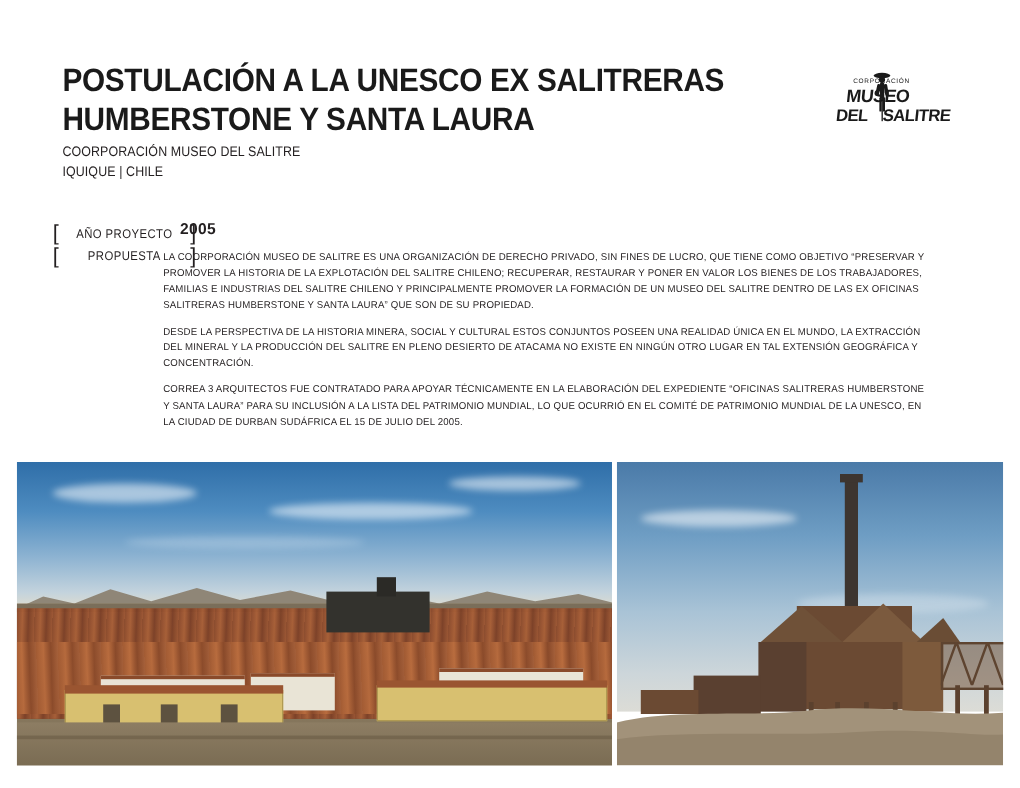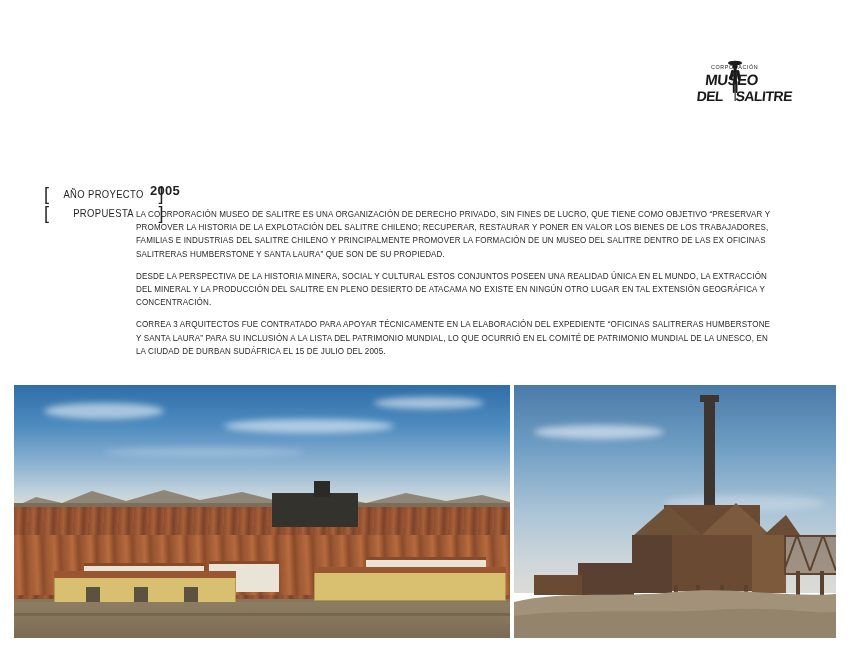--- a/index.html
+++ b/index.html
@@ -234,20 +234,28 @@
     position: absolute;
     background: #5b412e;
     width: 4px;
   }
 </style>
 </head>
 <body>
 
 <div class="page">
 
+  <div class="header">
+    <h1 class="title">
+      <span>POSTULACIÓN A LA UNESCO EX SALITRERAS</span><br>
+      <span>HUMBERSTONE Y SANTA LAURA</span>
+    </h1>
+    <div class="subtitle">COORPORACIÓN MUSEO DEL SALITRE</div>
+    <div class="location">IQUIQUE | CHILE</div>
+  </div>
 
   <div class="logo">
     <svg width="115" height="62" viewBox="0 0 115 62" xmlns="http://www.w3.org/2000/svg">
       <g fill="#1a1a1a">
         <text x="18" y="14" font-family="Liberation Sans, sans-serif" font-size="5.4" letter-spacing="0.6">CORPORACIÓN</text>
         <text x="15" y="30" font-family="Liberation Sans, sans-serif" font-size="15" font-weight="bold" letter-spacing="-0.5" transform="skewX(-6)">MUSEO</text>
         <text x="8" y="46" font-family="Liberation Sans, sans-serif" font-size="14" font-weight="bold" letter-spacing="-0.5" transform="skewX(-6)">DEL</text>
         <text x="47" y="46" font-family="Liberation Sans, sans-serif" font-size="14" font-weight="bold" letter-spacing="-0.5" transform="skewX(-6)">SALITRE</text>
 
         <g transform="translate(36,4)">

